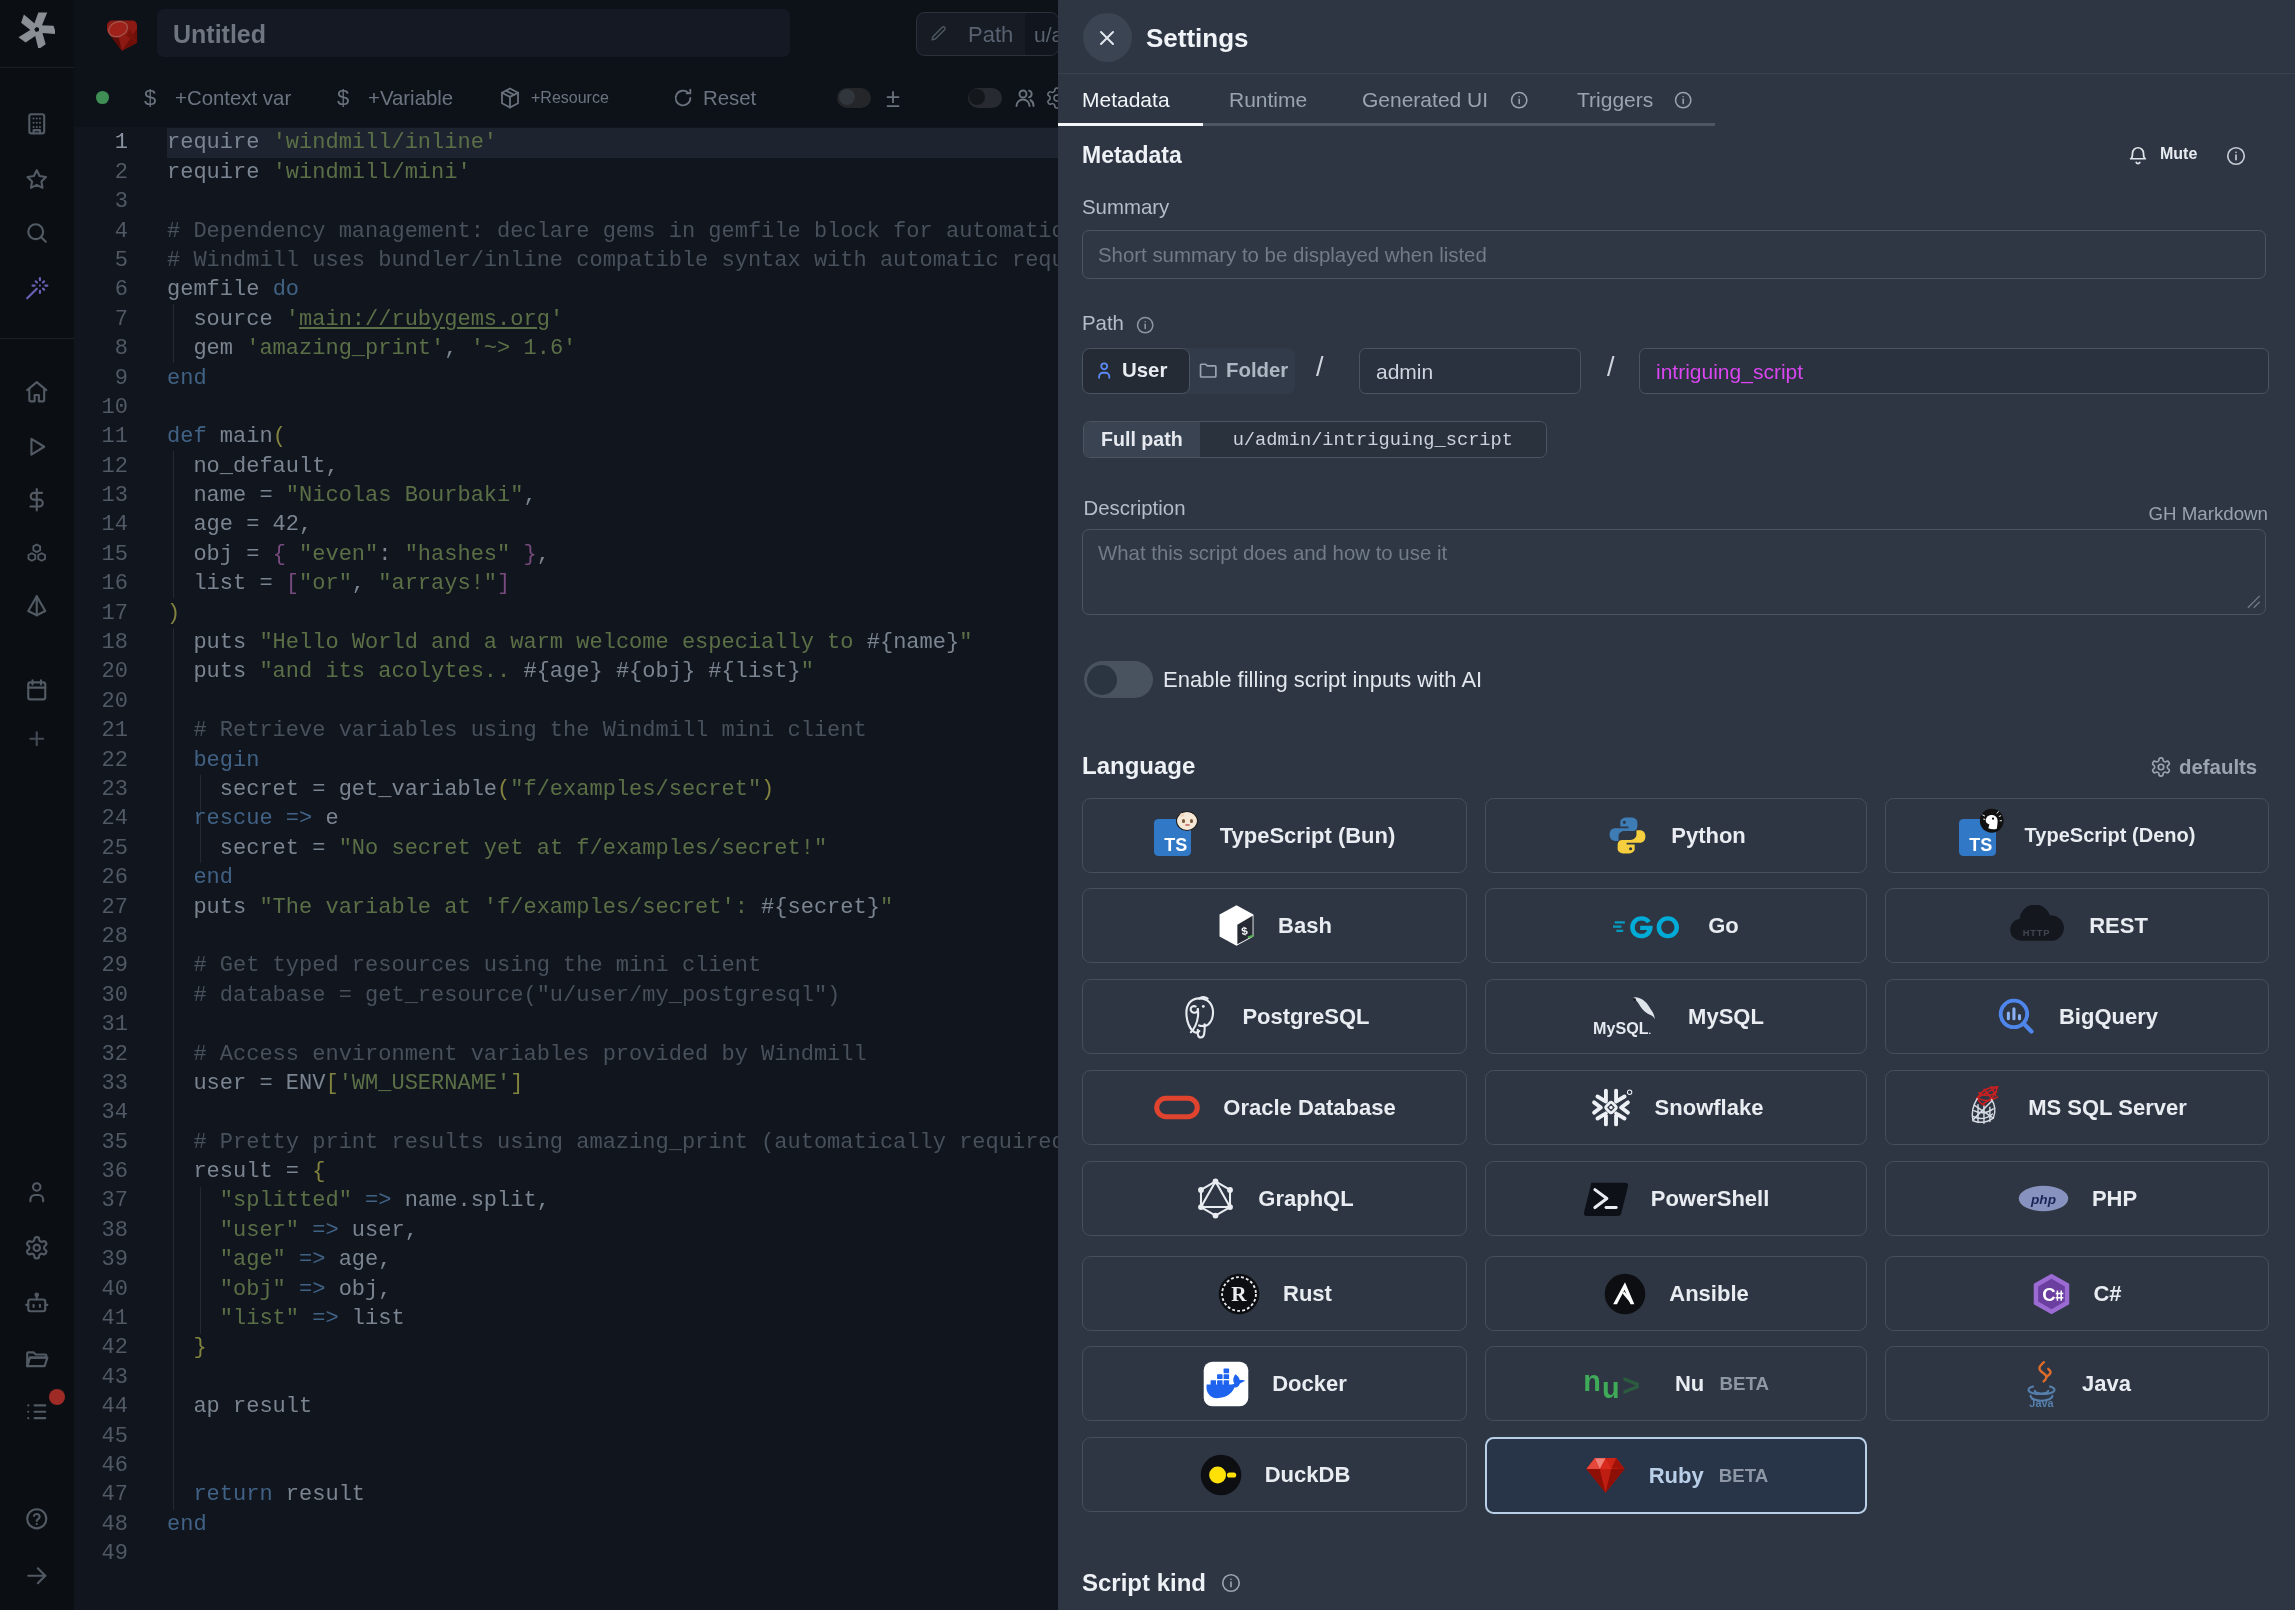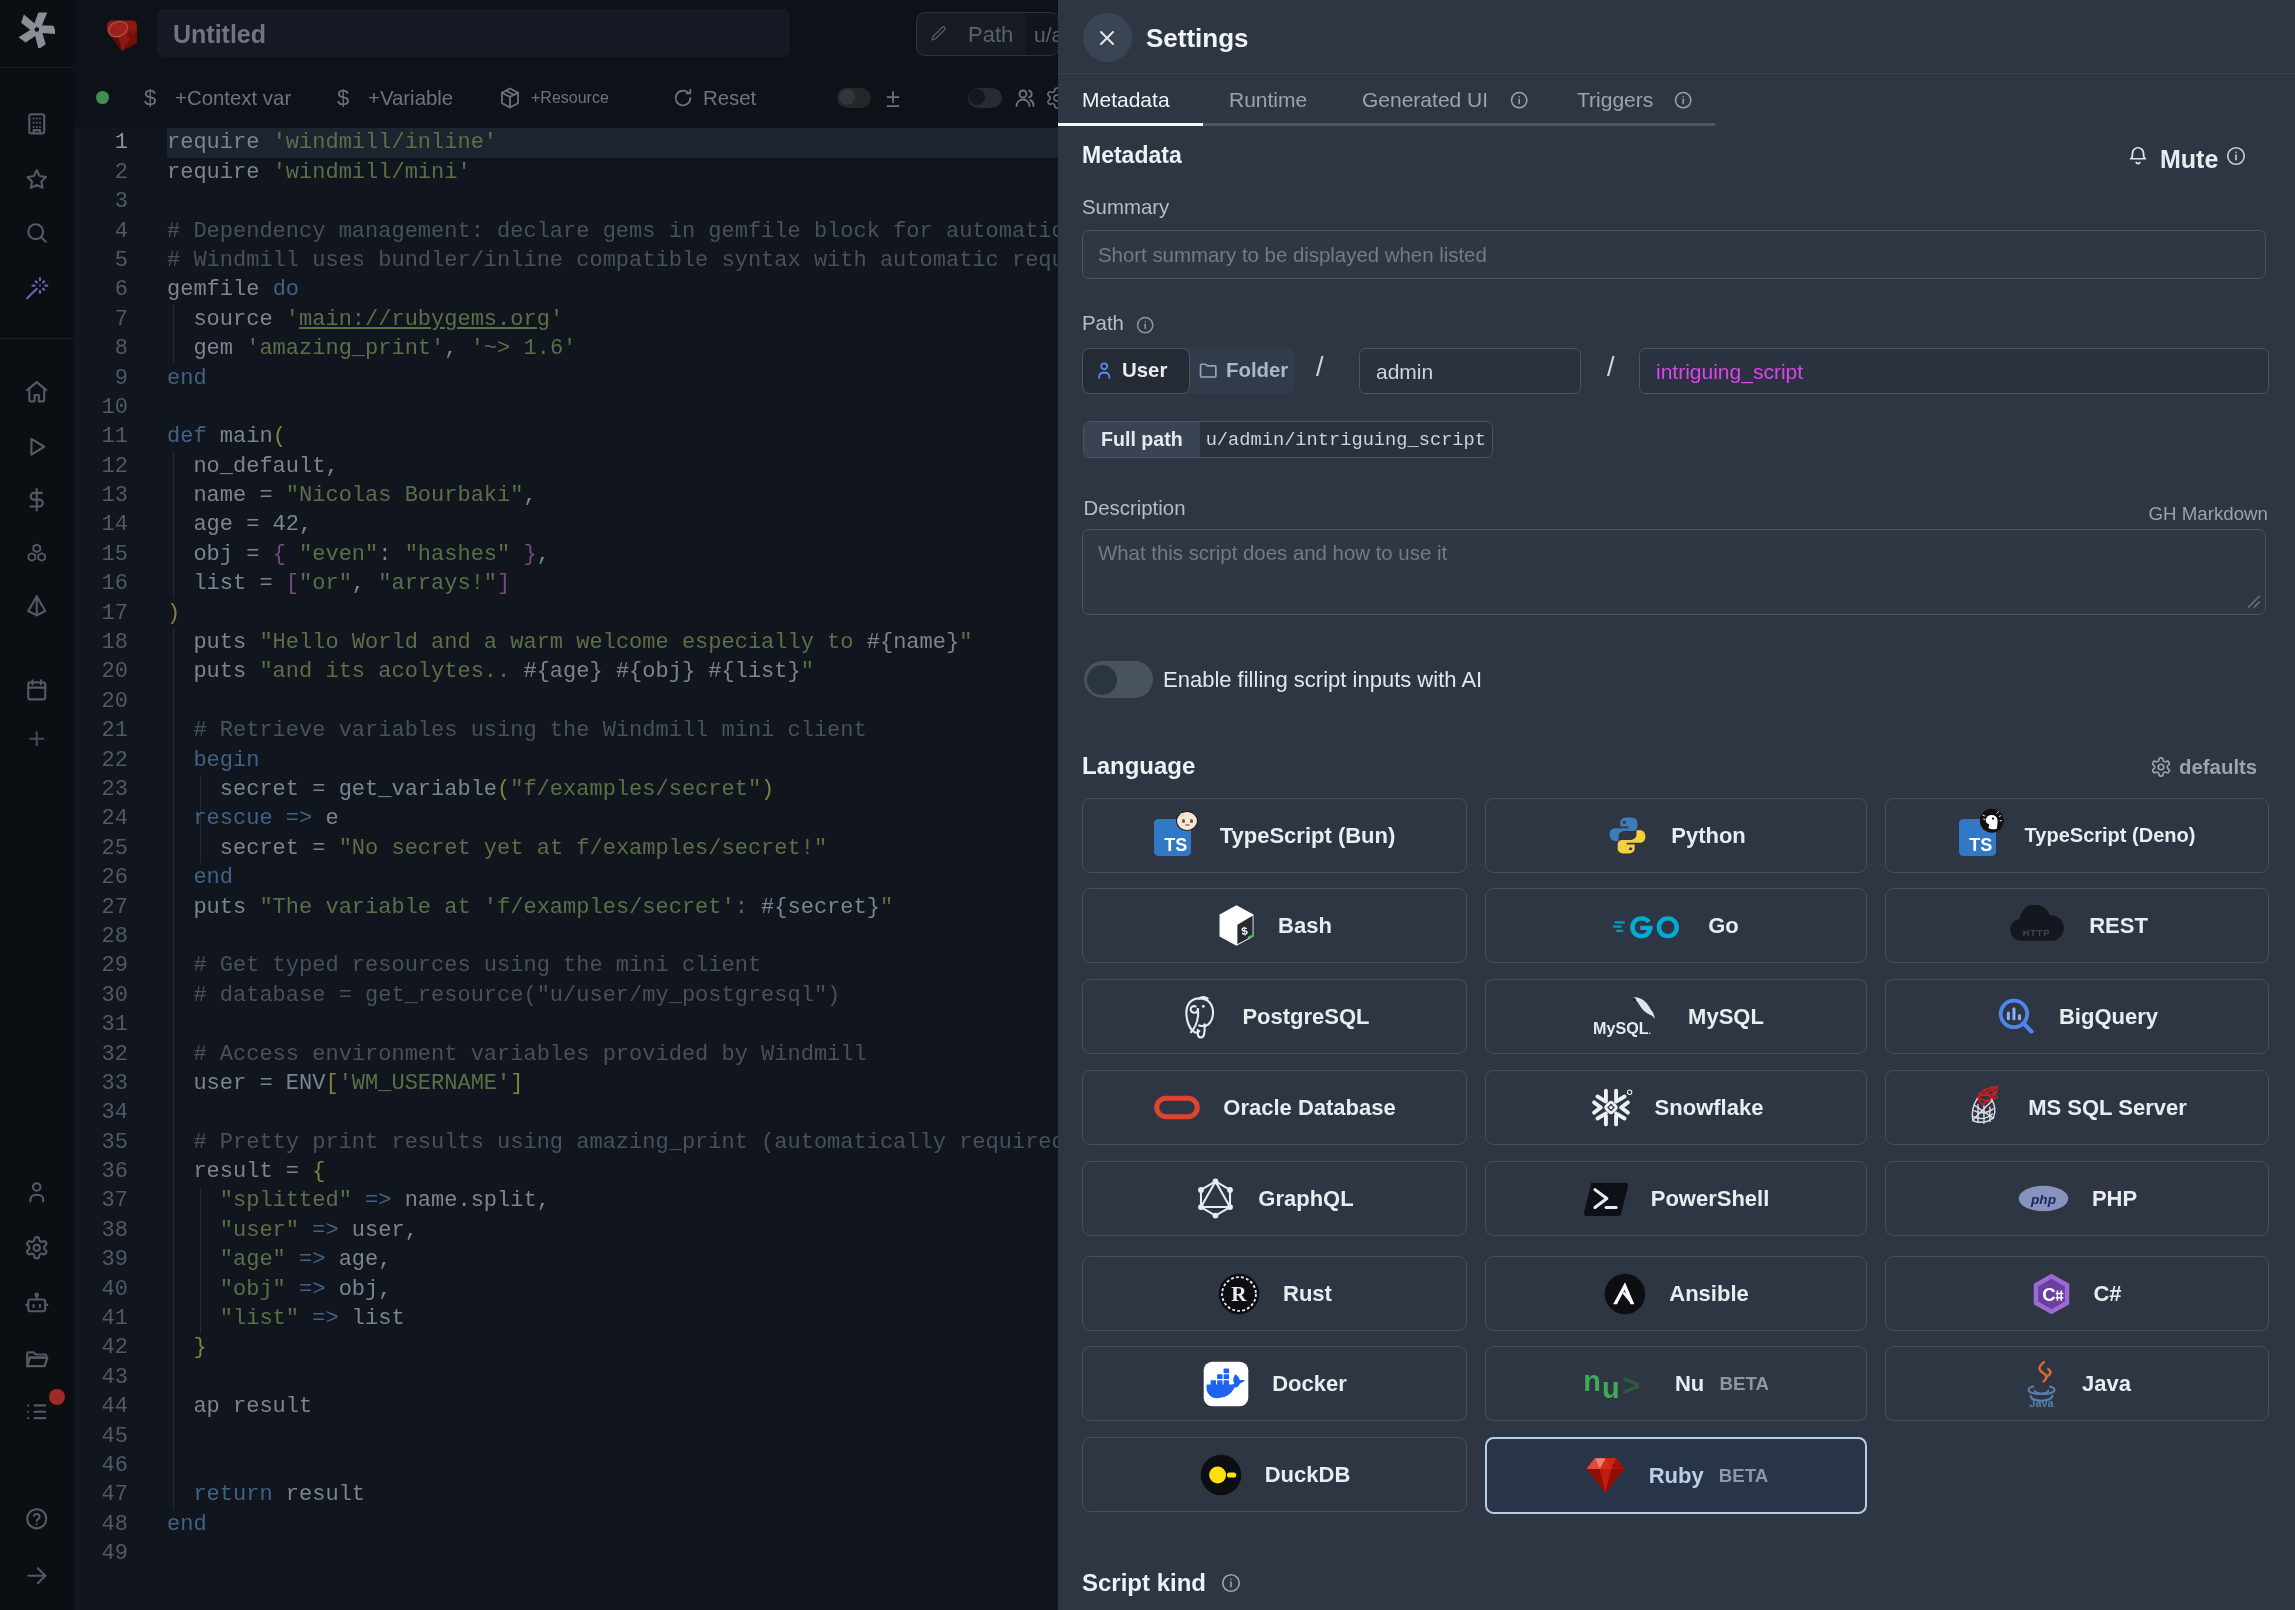--- a/index.html
+++ b/index.html
@@ -303,21 +303,21 @@
       <circle cx="12" cy="12" r="9"></circle>
       <path d="M12 11v5"></path>
       <path d="M12 8h.01"></path>
     </svg>
 
   <div style="position:absolute;left:24px;top:142px;font-size:23px;font-weight:700;color:#eef2f6">Metadata</div>
   <svg style="position:absolute;left:1069px;top:145px" width="22" height="22" viewBox="0 0 24 24" fill="none" stroke="#dfe4ea" stroke-width="1.9" stroke-linecap="round" stroke-linejoin="round">
       <path d="M6 9a6 6 0 1 1 12 0c0 5 2 6 2 6H4s2-1 2-6"></path>
       <path d="M10 19a2.2 2.2 0 0 0 4 0"></path>
     </svg>
-  <div style="position:absolute;left:1102px;top:145px;font-size:25px;font-weight:700;color:#e8ecf1">Mute</div>
+  <div style="position:absolute;left:1102px;top:145px;font-size:16px;font-weight:700;color:#e8ecf1">Mute</div>
   <svg style="position:absolute;left:1167px;top:145px" width="22" height="22" viewBox="0 0 24 24" fill="none" stroke="#c6cdd6" stroke-width="1.8" stroke-linecap="round" stroke-linejoin="round">
       <circle cx="12" cy="12" r="9"></circle>
       <path d="M12 11v5"></path>
       <path d="M12 8h.01"></path>
     </svg>
 
   <div style="position:absolute;left:24px;top:196px;font-size:20.4px;color:#b4bdc9">Summary</div>
   <div style="position:absolute;left:24px;top:230px;width:1184px;height:49px;border:0.9px solid #4a5463;border-radius:6.8px;background:#2f3744"></div>
   <div style="position:absolute;left:40px;top:244px;font-size:20.4px;color:#717b89">Short summary to be displayed when listed</div>
 
@@ -342,21 +342,21 @@
 
   <div style="position:absolute;left:258px;top:352px;font-size:27px;color:#cfd5dd">/</div>
   <div style="position:absolute;left:301px;top:348px;width:222px;height:46px;border:0.9px solid #4a5463;border-radius:6.8px;background:#2a323f"></div>
   <div style="position:absolute;left:318px;top:360px;font-size:21px;color:#ced5de">admin</div>
   <div style="position:absolute;left:549px;top:352px;font-size:27px;color:#cfd5dd">/</div>
   <div style="position:absolute;left:581px;top:348px;width:630px;height:46px;border:0.9px solid #4a5463;border-radius:6.8px;background:#2a323f"></div>
   <div style="position:absolute;left:598px;top:360px;font-size:21px;color:#d946ef">intriguing_script</div>
 
   <div style="position:absolute;left:25px;top:421px;height:37px;border:0.9px solid #4a5463;border-radius:6.8px;display:flex;align-items:stretch;overflow:hidden">
     <div style="background:#3a4351;padding:0 17px;display:flex;align-items:center;font-size:19.6px;font-weight:700;color:#e6eaf0">Full path</div>
-    <div style="background:#2a323e;padding:0 6px;display:flex;align-items:center;font-size:18.7px;color:#ccd3dc;font-family:'Liberation Mono',monospace">u/admin/intriguing_script</div>
+    <div style="background:#2a323e;padding:0 33px;display:flex;align-items:center;font-size:18.7px;color:#ccd3dc;font-family:'Liberation Mono',monospace">u/admin/intriguing_script</div>
   </div>
 
   <div style="position:absolute;left:25.5px;top:497px;font-size:20.4px;color:#b4bdc9">Description</div>
   <div style="position:absolute;right:27px;top:503px;font-size:18.7px;color:#98a2b0">GH Markdown</div>
   <div style="position:absolute;left:24px;top:529px;width:1184px;height:86px;border:0.9px solid #4a5463;border-radius:6.8px;background:#2f3744"></div>
   <div style="position:absolute;left:40px;top:542px;font-size:20.4px;color:#717b89">What this script does and how to use it</div>
   <svg style="position:absolute;left:1189px;top:595px" width="13.6" height="13.6" viewBox="0 0 16 16" stroke="#717b89" stroke-width="1.5">
       <path d="M15 1 1 15M15 8 8 15M15 15h.01"></path>
     </svg>
 

